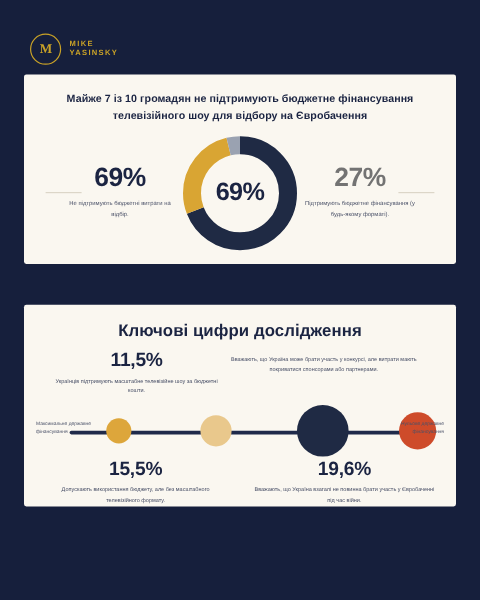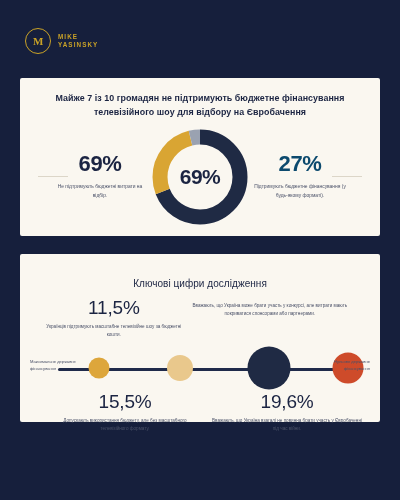--- a/index.html
+++ b/index.html
@@ -15,69 +15,69 @@
   .brand{position:absolute;left:25px;top:28px;display:flex;align-items:center;gap:7px;}
   .brand-mark{width:24px;height:24px;border-radius:50%;border:1.1px solid #C9A227;
               display:flex;align-items:center;justify-content:center;}
   .brand-mark span{font-family:"Liberation Serif",serif;font-size:11px;color:#C9A227;
                    font-weight:700;letter-spacing:-.5px;line-height:1;}
   .brand-text{display:flex;flex-direction:column;line-height:1.22;}
   .brand-text span{font-size:6.3px;letter-spacing:1.1px;color:#C9A227;font-weight:700;}
 
   
   .panel{position:absolute;left:20px;width:360px;background:#FAF7F0;border-radius:2px;}
-  .panel-top{top:78px;height:158px;}
+  .panel-top{top:62px;height:158px;}
   .panel-bottom{top:254px;height:168px;}
 
   
   .headline{padding:13px 26px 0;text-align:center;color:#1B2442;
             font-size:8.9px;font-weight:700;line-height:1.62;letter-spacing:.05px;}
 
   
   .donut-row{position:relative;display:flex;align-items:center;
              justify-content:space-between;padding:6px 32px 0;height:108px;box-sizing:border-box;}
   .side{width:108px;}
   .side.left{text-align:center;}
   .side.right{text-align:center;}
   .side .big{font-size:22px;font-weight:700;color:#1B2442;line-height:1;letter-spacing:-.4px;}
-  .side.right .big{color:#0c4a6e;}
+  .side.right .big{color:#737373;}
   .side .cap{margin-top:8px;font-size:4.9px;line-height:1.75;color:#4A5168;}
   .divider{position:absolute;top:56px;width:30px;height:1px;background:#DCD6C8;}
   .divider.l{left:18px;}
   .divider.r{right:18px;}
 
   .donut{position:relative;width:104px;height:104px;flex:0 0 104px;}
   .donut svg{display:block;}
   .donut-center{position:absolute;inset:0;display:flex;align-items:center;justify-content:center;}
   .donut-center span{font-size:21px;font-weight:700;color:#1B2442;letter-spacing:-.5px;}
 
   
-  .sec-title{padding-top:24px;text-align:center;color:#1B2442;
-             font-size:10px;font-weight:400;letter-spacing:.05px;}
+  .sec-title{padding-top:13px;text-align:center;color:#1B2442;
+             font-size:14px;font-weight:700;letter-spacing:.05px;}
 
   .stat-row-top{display:flex;justify-content:space-between;padding:9px 24px 0;}
   .stat{width:150px;text-align:center;}
   .stat.wide{width:185px;}
-  .stat .num{font-size:19px;font-weight:400;color:#1B2442;line-height:1.1;letter-spacing:-.2px;}
+  .stat .num{font-size:16px;font-weight:700;color:#1B2442;line-height:1.1;letter-spacing:-.2px;}
   .stat .txt{margin-top:4px;font-size:4.6px;line-height:1.85;color:#4A5168;}
 
   
   .scale{position:relative;height:48px;margin-top:4px;}
   .scale-line{position:absolute;left:38px;right:38px;top:24px;height:3.4px;
               background:#1F2A4A;border-radius:2px;}
   .dot{position:absolute;top:24px;transform:translate(-50%,-50%);border-radius:50%;}
   .dot.d1{left:79px;width:21px;height:21px;background:#DDA63B;}
   .dot.d2{left:160px;width:26px;height:26px;background:#E9C88C;}
   .dot.d3{left:249px;width:43px;height:43px;background:#1F2A44;}
   .dot.d4{left:328px;width:31px;height:31px;background:#CE4B2A;}
   .end-lab{position:absolute;top:14px;width:52px;font-size:4.1px;line-height:1.85;color:#4A5168;}
   .end-lab.left{left:10px;text-align:left;}
   .end-lab.right{right:10px;text-align:right;}
 
-  .stat-row-bot{display:flex;justify-content:space-between;padding:0 18px;margin-left:12px;}
+  .stat-row-bot{display:flex;justify-content:space-between;padding:0 18px;}
 </style>
 </head>
 <body>
 
 <div class="canvas">
 
   <div class="brand">
     <div class="brand-mark">
       <span>M</span>
     </div>

